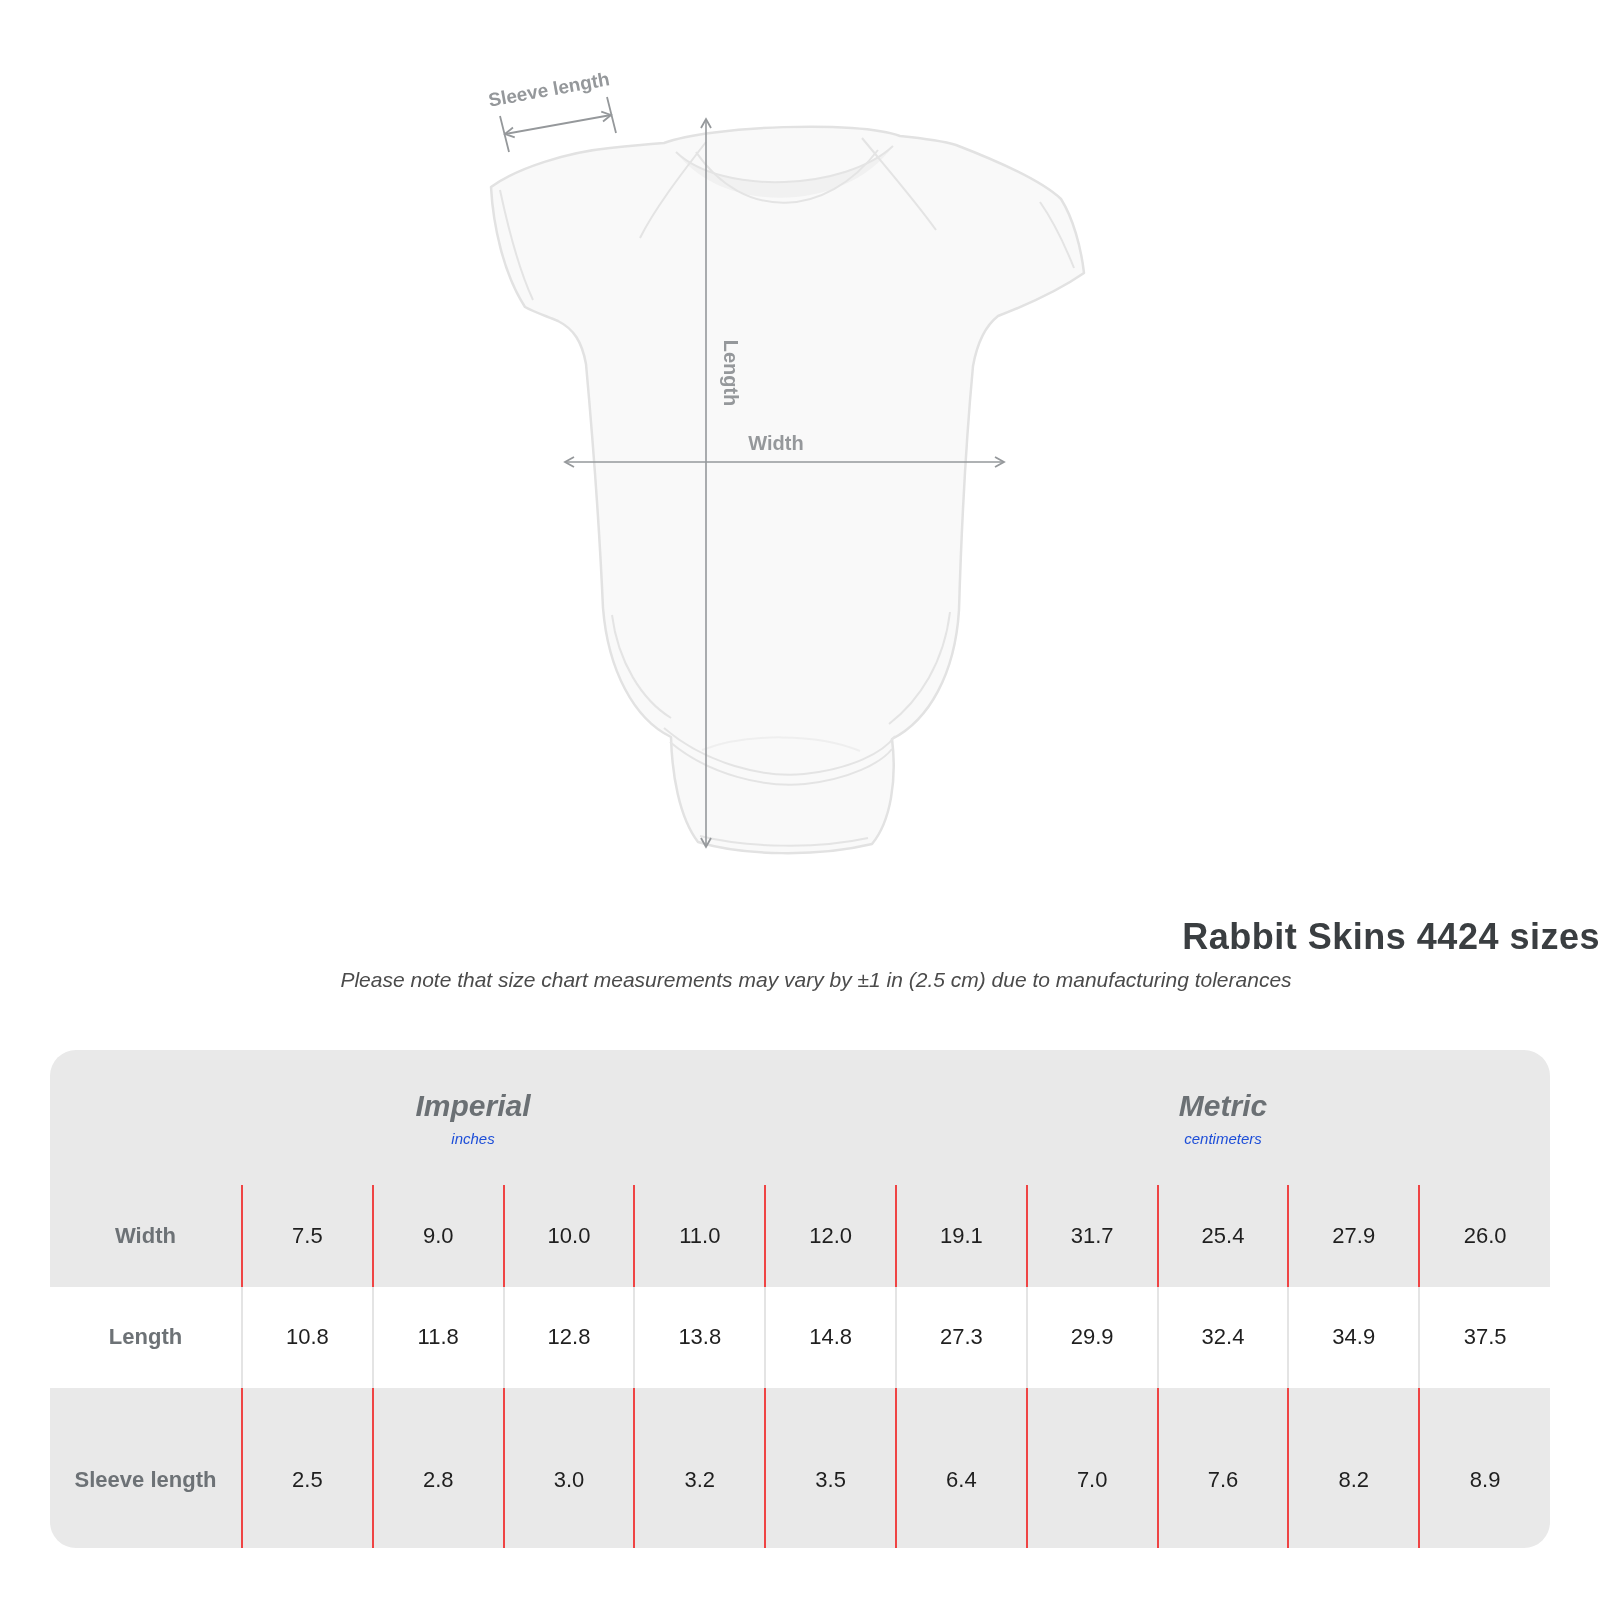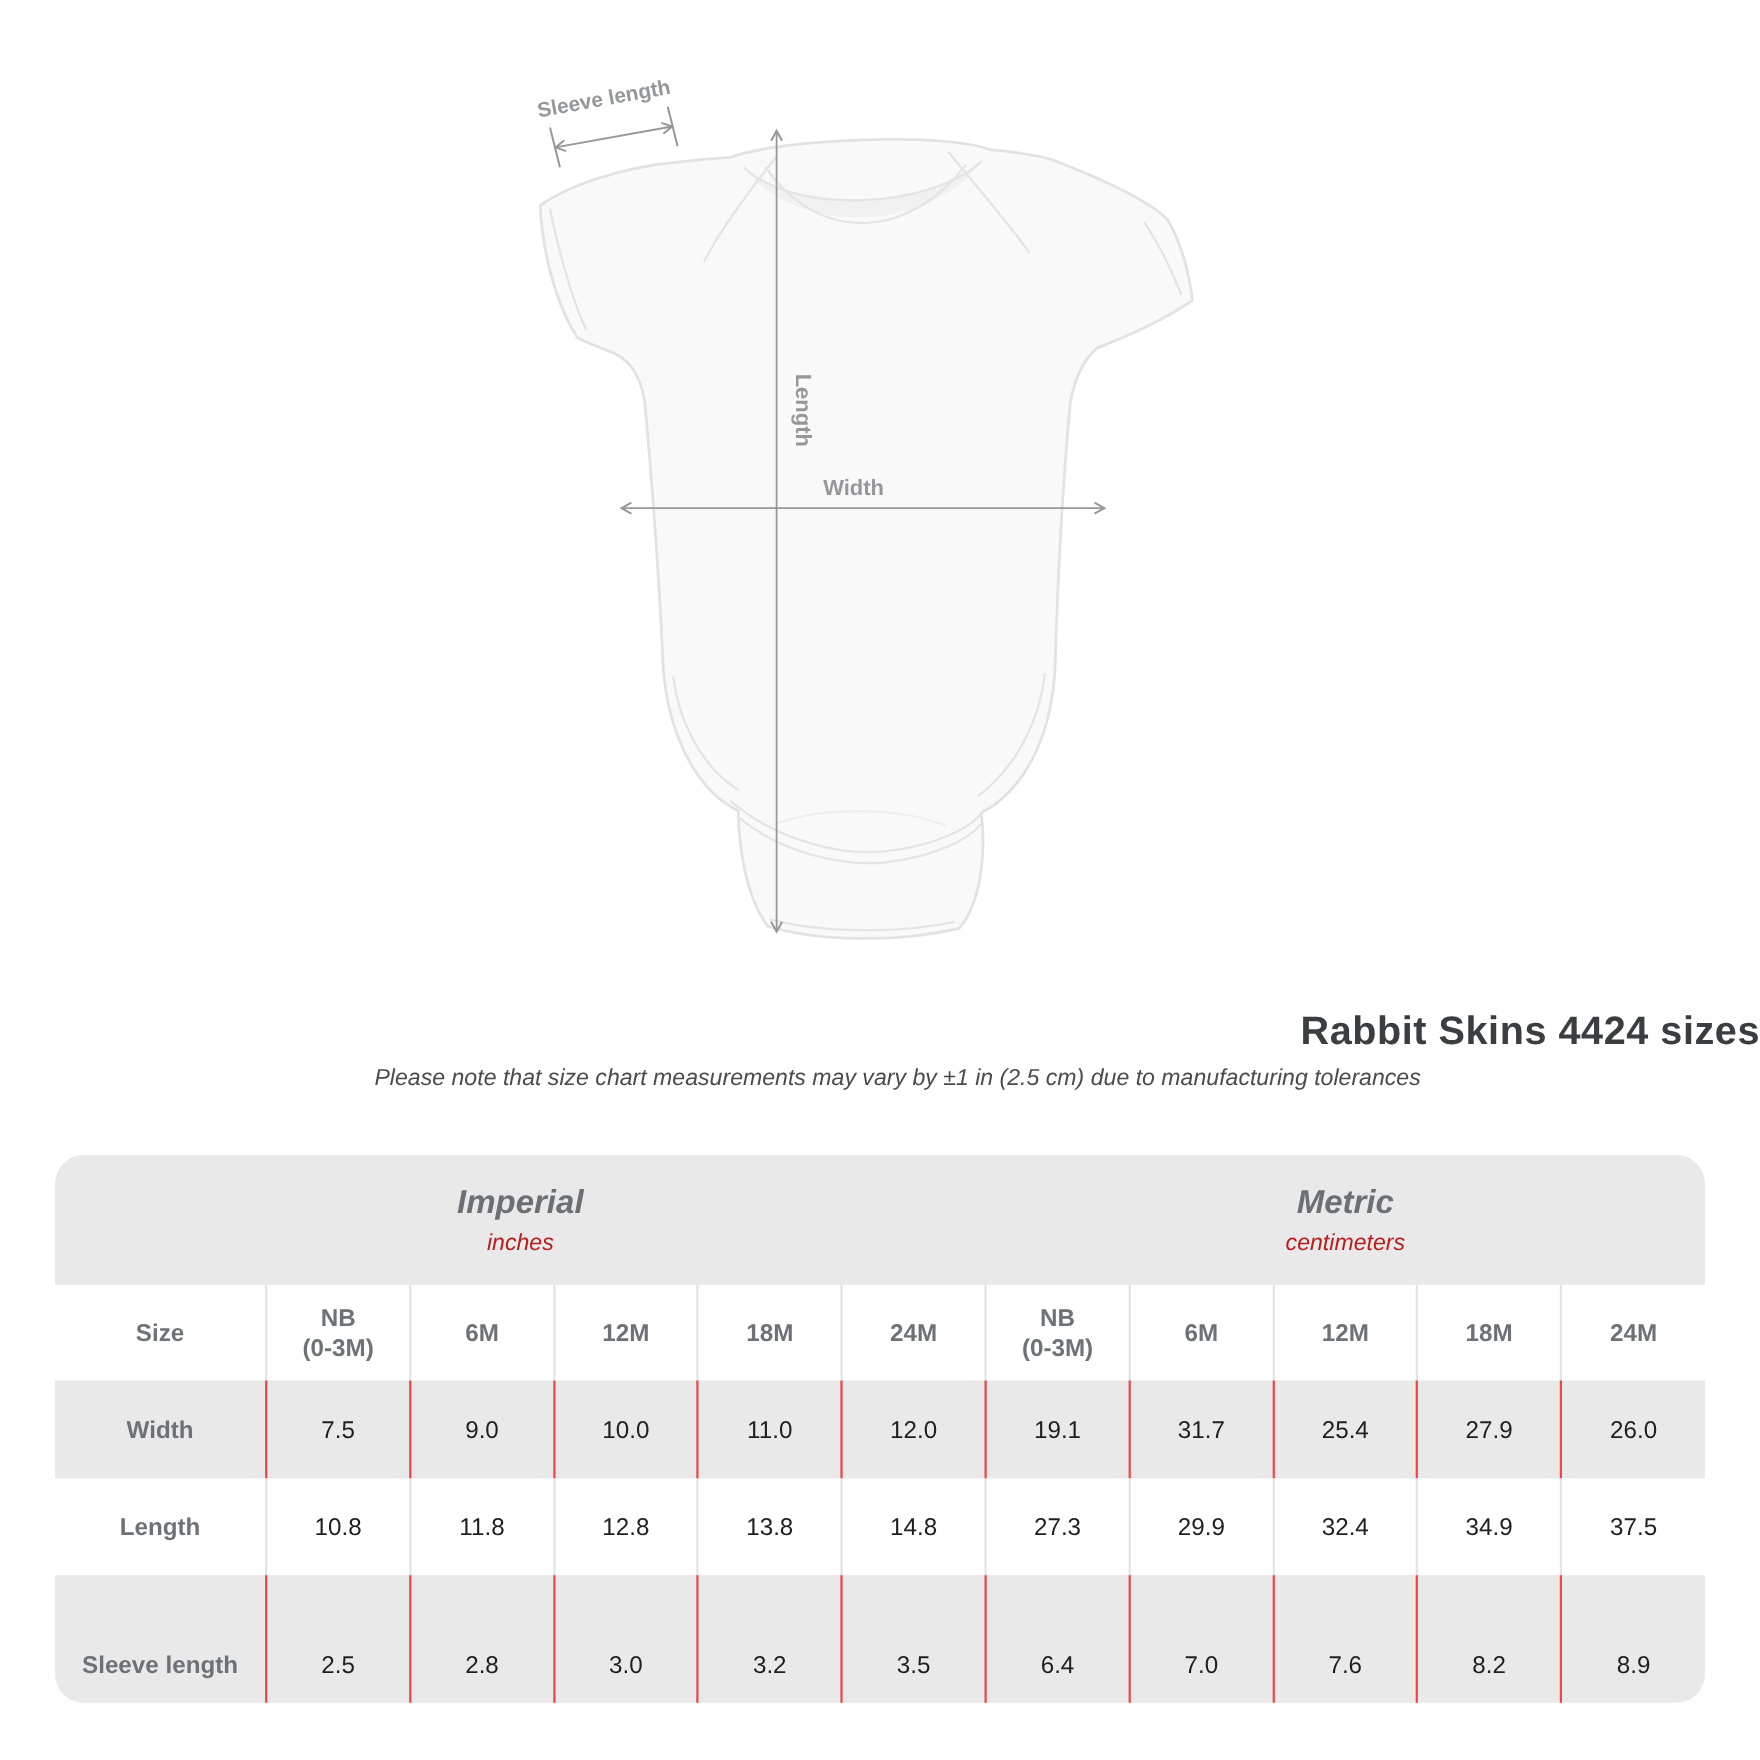--- a/index.html
+++ b/index.html
@@ -25,21 +25,21 @@
     background:#e9e9e9;border-radius:26px;overflow:hidden;
   }
   table.sizes{
     width:100%;height:100%;border-collapse:collapse;table-layout:fixed;
   }
   td{
     text-align:center;vertical-align:middle;font-size:22px;padding:0;
   }
   tr.unit-row td{height:118px;border:none;vertical-align:middle;}
   .unit-name{font-size:30px;font-weight:bold;font-style:italic;color:#6b7074;line-height:1.1;}
-  .unit-sub{font-size:21px;font-style:italic;color:#b91c1c;margin-top:8px;}
+  .unit-sub{font-size:15px;font-style:italic;color:#1d4ed8;margin-top:8px;}
   tr.head-row td{height:87px;background:#ffffff;}
   tr.row-a td{height:89px;background:transparent;}
   tr.row-b td{height:88px;background:#ffffff;}
   tr.row-c td{height:116px;background:transparent;padding-top:24px;}
   
   tr.head-row td + td, tr.row-b td + td{border-left:2px solid #e4e4e4;}
   tr.row-a td + td, tr.row-c td + td{border-left:2px solid #ef4444;}
   .col-head{font-weight:bold;color:#6d7276;line-height:1.25;white-space:pre-line;}
   .row-label{font-weight:bold;color:#6d7276;}
   .val{color:#1f1f1f;}
@@ -131,35 +131,20 @@
         <td colspan="6">
           <div class="unit-name">Imperial</div>
           <div class="unit-sub">inches</div>
         </td>
         <td colspan="5">
           <div class="unit-name">Metric</div>
           <div class="unit-sub">centimeters</div>
         </td>
       </tr>
 
-      <tr class="head-row">
-        <td class="col-head">Size</td>
-        <td class="col-head">NB
-(0-3M)</td>
-        <td class="col-head">6M</td>
-        <td class="col-head">12M</td>
-        <td class="col-head">18M</td>
-        <td class="col-head">24M</td>
-        <td class="col-head">NB
-(0-3M)</td>
-        <td class="col-head">6M</td>
-        <td class="col-head">12M</td>
-        <td class="col-head">18M</td>
-        <td class="col-head">24M</td>
-      </tr>
 
       <tr class="row-a">
         <td class="row-label">Width</td>
         <td class="val">7.5</td>
         <td class="val">9.0</td>
         <td class="val">10.0</td>
         <td class="val">11.0</td>
         <td class="val">12.0</td>
         <td class="val">19.1</td>
         <td class="val">31.7</td>

